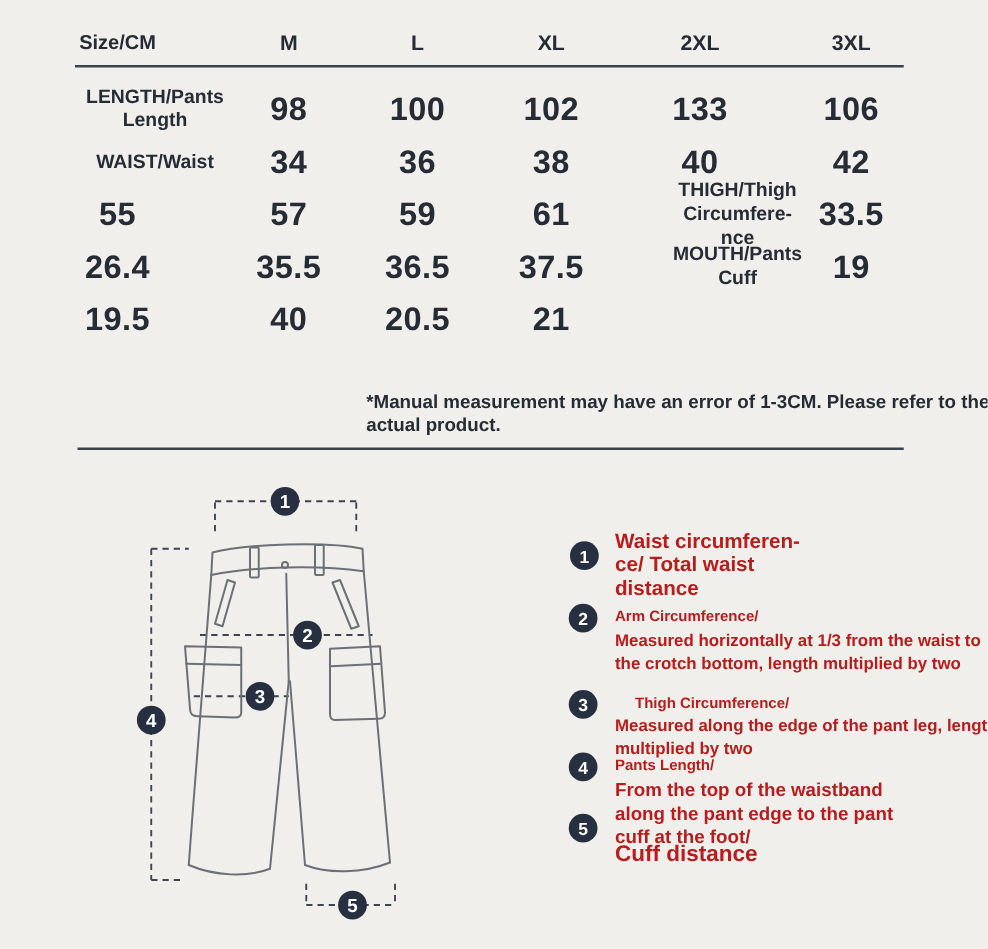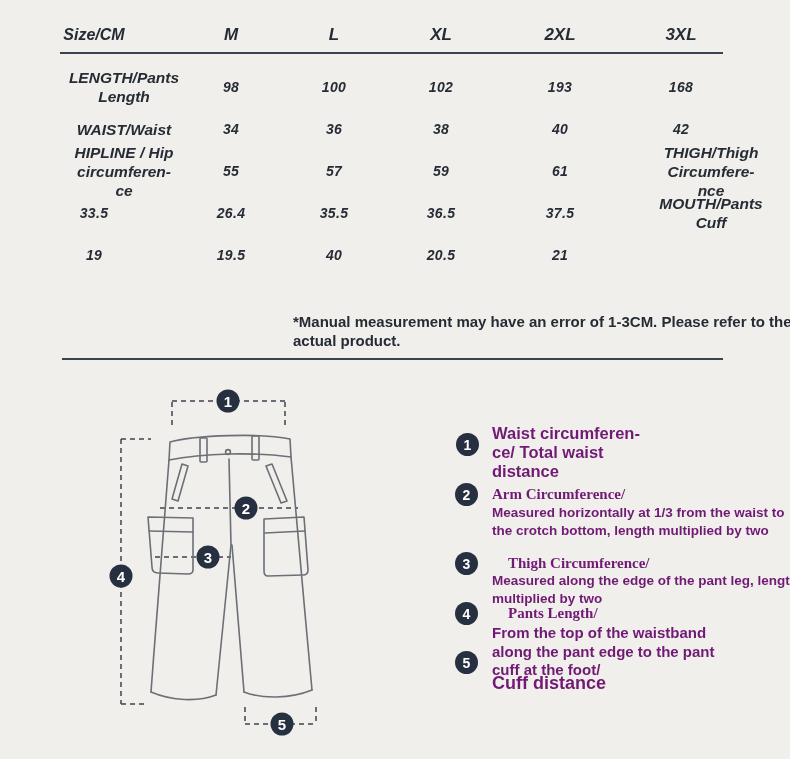--- a/index.html
+++ b/index.html
@@ -9,53 +9,52 @@
     position:relative; width:790px; height:759px;
     background:#f1efeb; color:#262c35; overflow:hidden;
   }
 
   
   .size-table {
     position:absolute; left:0; top:0; width:730px;
     display:grid;
     grid-template-columns:188px 86px 120px 94px 144px 98px;
     grid-template-rows:52px 14px repeat(5, 42px);
-    font-style:italic;
   }
   .size-table .cell {
     display:flex; align-items:center; justify-content:center;
     font-weight:700; white-space:pre-line; text-align:center;
   }
   .size-table .head { font-size:17px; padding-top:18px; }
   .size-table .head.lbl { font-size:16px; }
   .size-table .rowlbl { font-size:15.5px; line-height:19px; padding-left:60px; }
-  .size-table .val { font-size:14px; letter-spacing:0.3px; }
+  .size-table .val { font-size:26px; letter-spacing:0.3px; }
   .spacer { grid-column:1 / -1; }
 
   .rule { position:absolute; height:2px; background:#3a424d; }
   .rule-header { left:60px; top:52px; width:663px; }
   .rule-divider { left:62px; top:358px; width:661px; }
 
   .note {
     position:absolute; left:293px; top:312px; width:500px;
     font-size:15px; font-weight:700; line-height:19px; white-space:pre-line;
   }
 
   
   .diagram-svg { position:absolute; left:80px; top:365px; }
 
   
   .badge {
     position:absolute; width:23px; height:23px; border-radius:50%;
     background:#273040; color:#ffffff; font-weight:700; font-size:14px;
     display:flex; align-items:center; justify-content:center;
   }
-  .ann { position:absolute; white-space:pre-line; color:#701a75; }
+  .ann { position:absolute; white-space:pre-line; color:#b91c1c; }
   .ann-title-lg { font-size:16.5px; font-weight:700; line-height:19px; }
-  .ann-sub { font-size:15px; font-weight:700;font-family:Liberation Serif, serif; }
+  .ann-sub { font-size:12px; font-weight:700; }
   .ann-body { font-size:13.5px; font-weight:700; line-height:18px; }
   .ann-body-lg { font-size:15px; font-weight:700; line-height:18.5px; }
   .ann-title-xl { font-size:18px; font-weight:700; }
 </style>
 </head>
 <body>
 
 <div class="page">
 
   <div class="size-table">
@@ -65,32 +64,30 @@
     <div class="cell head">XL</div>
     <div class="cell head">2XL</div>
     <div class="cell head">3XL</div>
 
     <div class="spacer"></div>
 
     <div class="cell rowlbl">LENGTH/Pants Length</div>
     <div class="cell val">98</div>
     <div class="cell val">100</div>
     <div class="cell val">102</div>
-    <div class="cell val">193</div>
-    <div class="cell val">168</div>
+    <div class="cell val">133</div>
+    <div class="cell val">106</div>
 
     <div class="cell rowlbl">WAIST/Waist</div>
     <div class="cell val">34</div>
     <div class="cell val">36</div>
     <div class="cell val">38</div>
     <div class="cell val">40</div>
     <div class="cell val">42</div>
 
-    <div class="cell rowlbl">HIPLINE / Hip circumferen-
-ce</div>
     <div class="cell val">55</div>
     <div class="cell val">57</div>
     <div class="cell val">59</div>
     <div class="cell val">61</div>
 
     <div class="cell rowlbl">THIGH/Thigh Circumfere-
 nce</div>
     <div class="cell val">33.5</div>
     <div class="cell val">26.4</div>
     <div class="cell val">35.5</div>
@@ -180,21 +177,21 @@
   <div class="ann ann-sub" style="left:492px; top:486px; width:260px;">Arm Circumference/</div>
   <div class="ann ann-body" style="left:492px; top:504px; width:310px;">Measured horizontally at 1/3 from the waist to
 the crotch bottom, length multiplied by two</div>
 
   <div class="badge" style="left:455px; top:552px;">3</div>
   <div class="ann ann-sub" style="left:508px; top:555px; width:260px;">Thigh Circumference/</div>
   <div class="ann ann-body" style="left:492px; top:572px; width:320px;">Measured along the edge of the pant leg, length
 multiplied by two</div>
 
   <div class="badge" style="left:455px; top:602px;">4</div>
-  <div class="ann ann-sub" style="left:508px; top:605px; width:260px;">Pants Length/</div>
+  <div class="ann ann-sub" style="left:492px; top:605px; width:260px;">Pants Length/</div>
   <div class="ann ann-body-lg" style="left:492px; top:624px; width:260px;">From the top of the waistband
 along the pant edge to the pant
 cuff at the foot/</div>
 
   <div class="badge" style="left:455px; top:651px;">5</div>
   <div class="ann ann-title-xl" style="left:492px; top:673px; width:200px;">Cuff distance</div>
 
 </div>
 
 </body></html>

